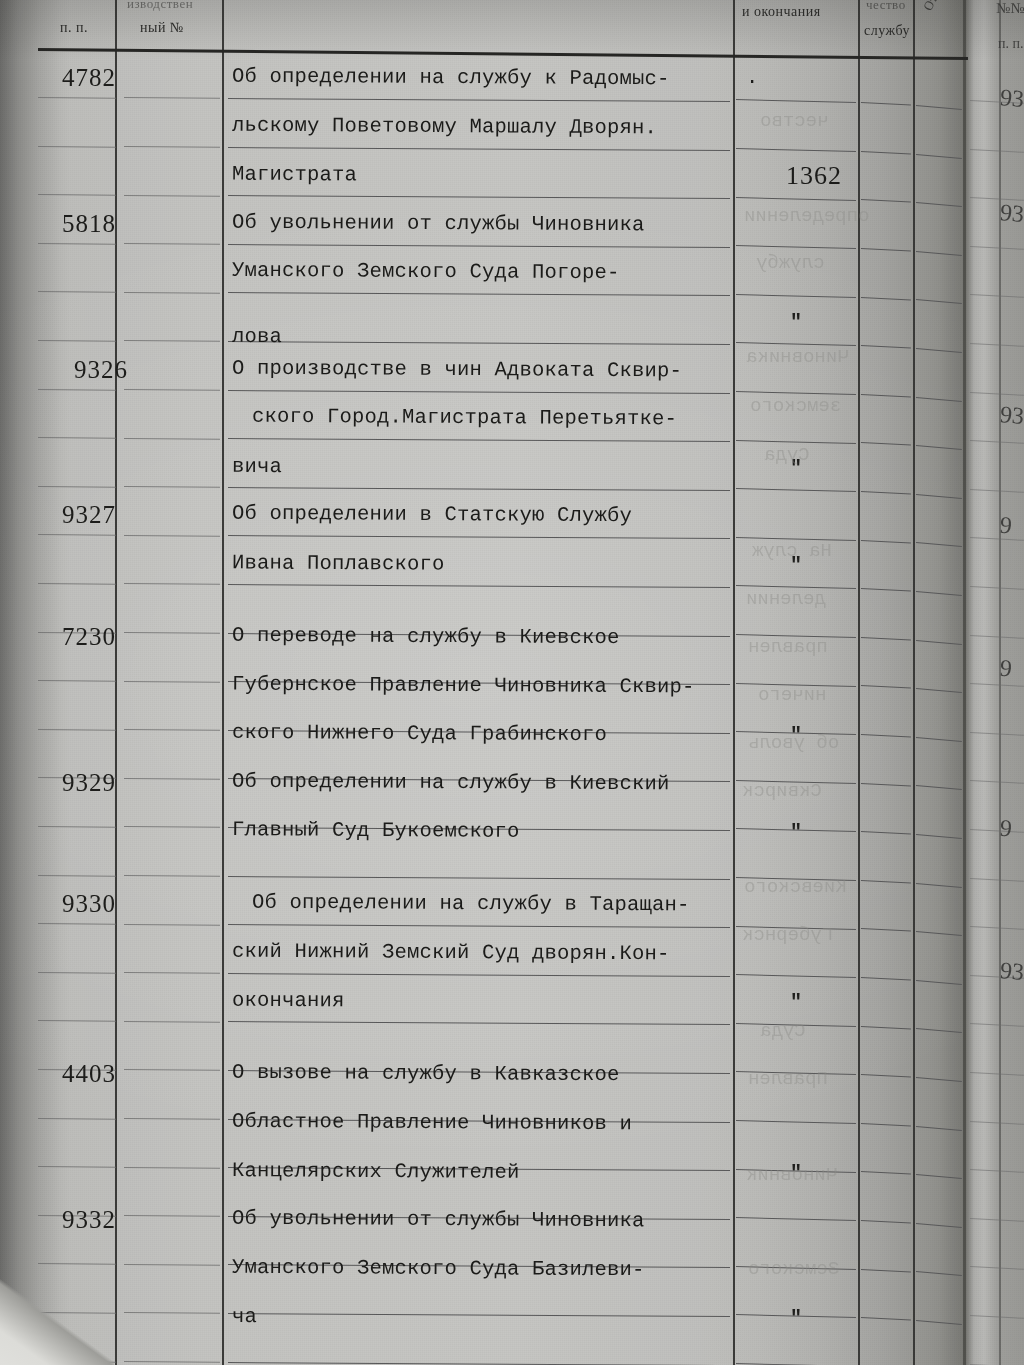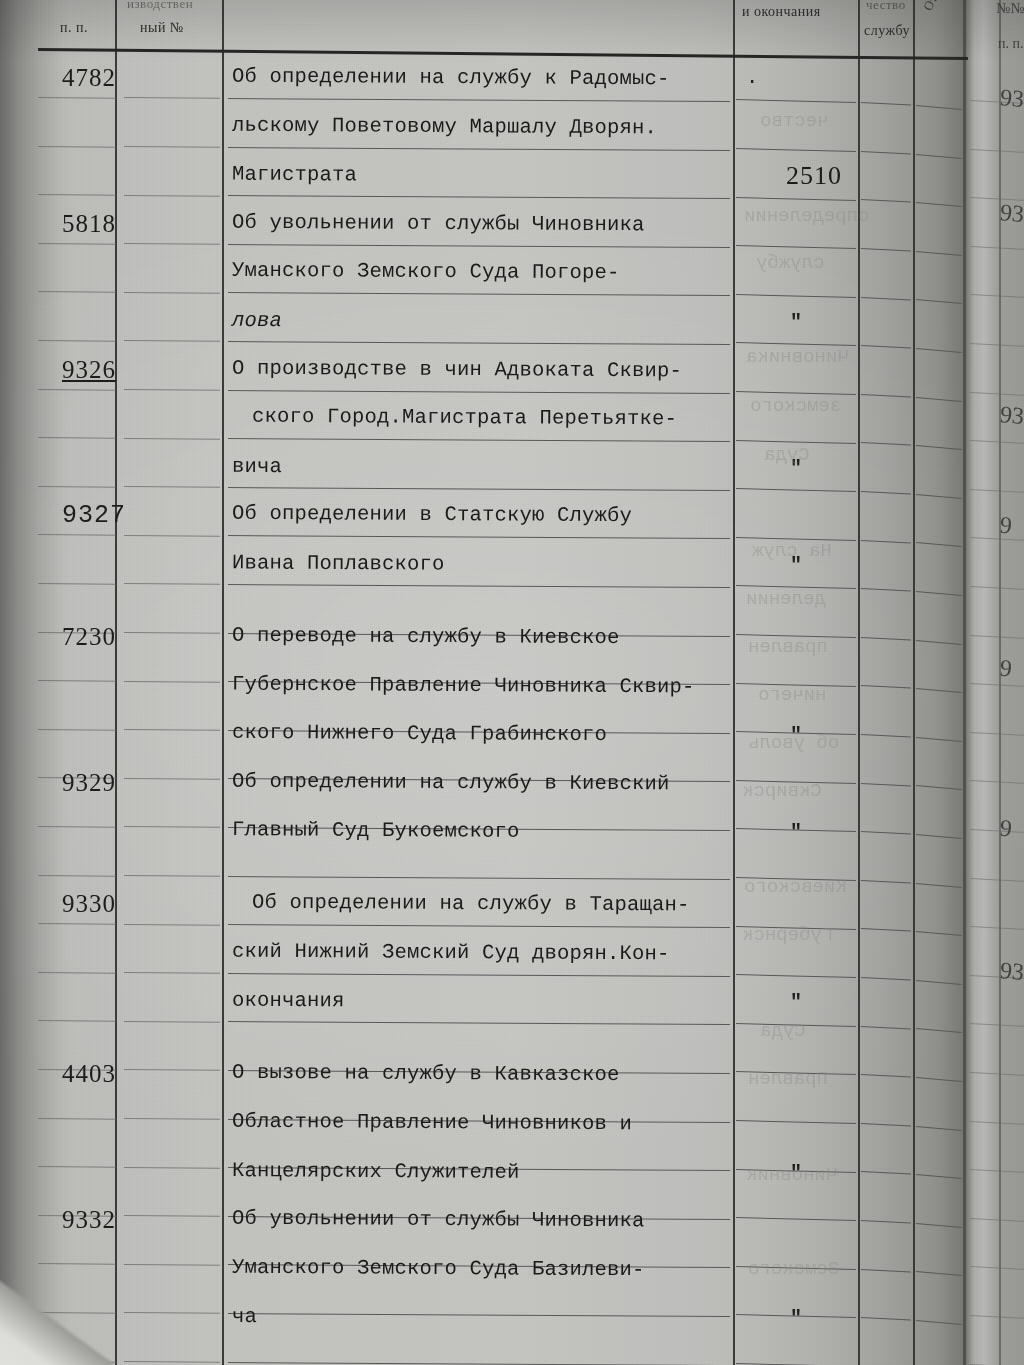--- a/index.html
+++ b/index.html
@@ -361,32 +361,32 @@
       <div class="hline light" style="left: 124px; top: 1361px; width: 96px; transform: rotate(0.5deg);"></div>
       <div class="hline" style="left: 228px; top: 1361.6px; width: 502px; transform: rotate(0.35deg);"></div>
       <div class="hline" style="left: 736px; top: 1363px; width: 120px; transform: rotate(1.4deg);"></div>
       <div class="hline light" style="left: 970px; top: 1363.6px; width: 54px; transform: rotate(3deg); opacity: 0.6;"></div>
     </div>
   <div id="content">
       <div class="num" style="left: 62px; top: 64px;">4782</div>
       <div class="tw" style="left: 232px; top: 66px; transform: rotate(0.35deg);">Об определении на службу к Радомыс-</div>
       <div class="tw" style="left: 232px; top: 114.6px; transform: rotate(0.35deg);">льскому Поветовому Маршалу Дворян.</div>
       <div class="tw" style="left: 232px; top: 163.2px; transform: rotate(0.35deg);">Магистрата</div>
-      <div class="date" style="left: 786px; top: 161.2px;">2510</div>
+      <div class="date" style="left: 786px; top: 161.2px;">1362</div>
       <div class="num" style="left: 62px; top: 209.8px;">5818</div>
       <div class="tw" style="left: 232px; top: 211.8px; transform: rotate(0.35deg);">Об увольнении от службы Чиновника</div>
       <div class="tw" style="left: 232px; top: 260.4px; transform: rotate(0.35deg);">Уманского Земского Суда Погоре-</div>
-      <div class="tw" style="left: 232px; top: 309px; transform: rotate(0.35deg); font-style: italic;">лова</div>
+      <div class="tw" style="left: 232px; top: 325px; transform: rotate(0.35deg);">лова</div>
       <div class="ditto" style="left: 790px; top: 311px;">"</div>
-      <div class="num" style="left: 62px; top: 355.6px; text-decoration: underline;">9326</div>
+      <div class="num" style="left: 74px; top: 355.6px;">9326</div>
       <div class="tw" style="left: 232px; top: 357.6px; transform: rotate(0.35deg);">О производстве в чин Адвоката Сквир-</div>
       <div class="tw" style="left: 252px; top: 406.2px; transform: rotate(0.35deg);">ского Город.Магистрата Перетьятке-</div>
       <div class="tw" style="left: 232px; top: 454.8px; transform: rotate(0.35deg);">вича</div>
       <div class="ditto" style="left: 790px; top: 456.8px;">"</div>
-      <div class="num" style="left: 62px; top: 501.4px; font-family: Liberation Mono, monospace;">9327</div>
+      <div class="num" style="left: 62px; top: 501.4px;">9327</div>
       <div class="tw" style="left: 232px; top: 503.4px; transform: rotate(0.35deg);">Об определении в Статскую Службу</div>
       <div class="tw" style="left: 232px; top: 552px; transform: rotate(0.35deg);">Ивана Поплавского</div>
       <div class="ditto" style="left: 790px; top: 554px;">"</div>
       <div class="num" style="left: 62px; top: 622.9px;">7230</div>
       <div class="tw" style="left: 232px; top: 624.9px; transform: rotate(0.35deg);">О переводе на службу в Киевское</div>
       <div class="tw" style="left: 232px; top: 673.5px; transform: rotate(0.35deg);">Губернское Правление Чиновника Сквир-</div>
       <div class="tw" style="left: 232px; top: 722.1px; transform: rotate(0.35deg);">ского Нижнего Суда Грабинского</div>
       <div class="ditto" style="left: 790px; top: 724.1px;">"</div>
       <div class="num" style="left: 62px; top: 768.7px;">9329</div>
       <div class="tw" style="left: 232px; top: 770.7px; transform: rotate(0.35deg);">Об определении на службу в Киевский</div>

